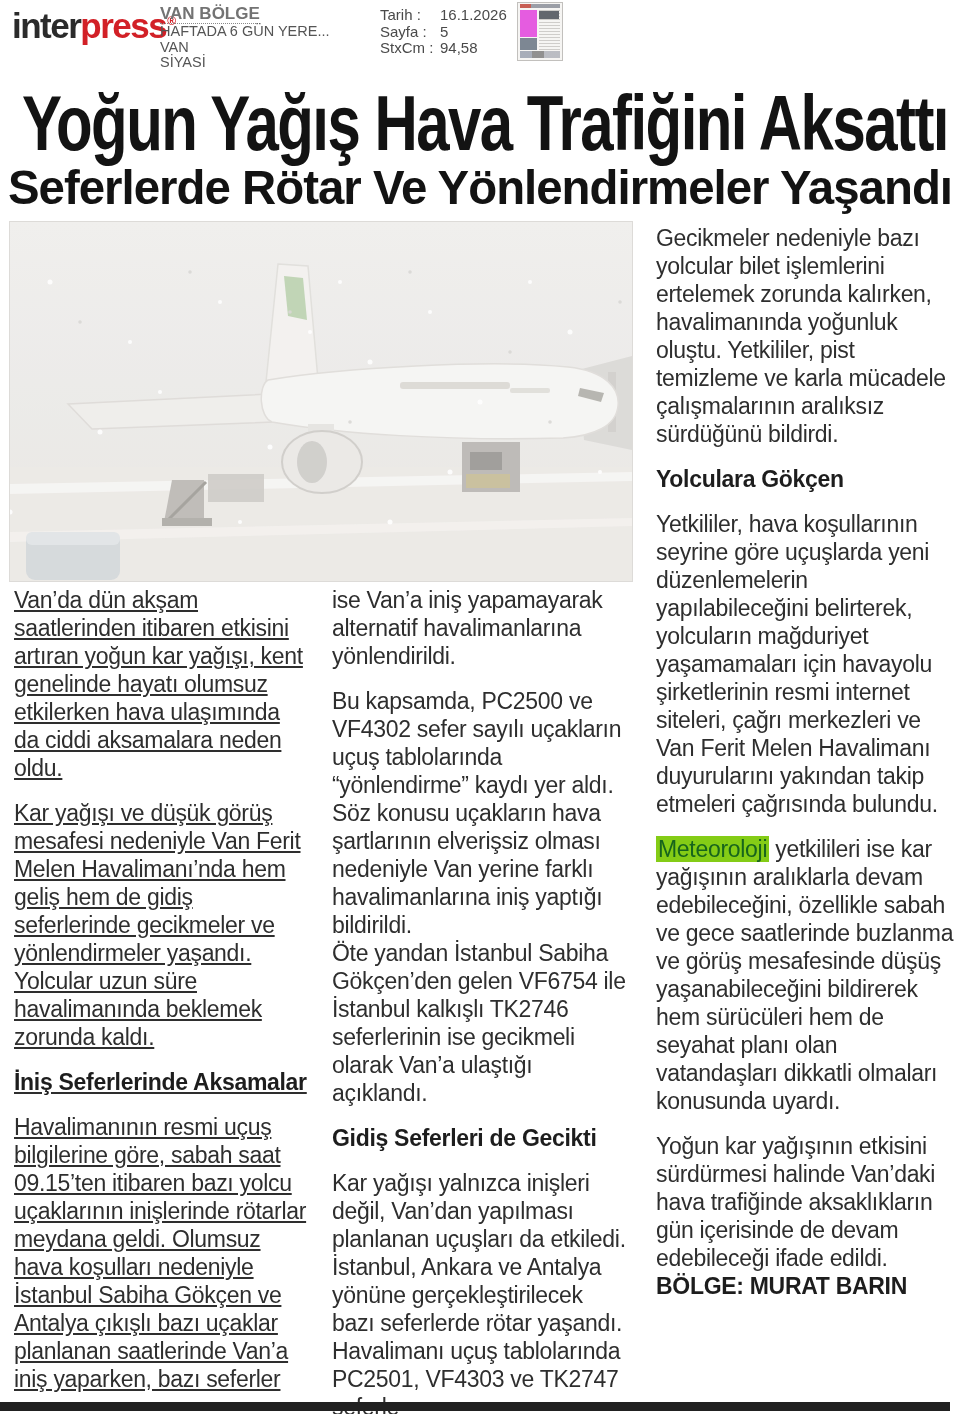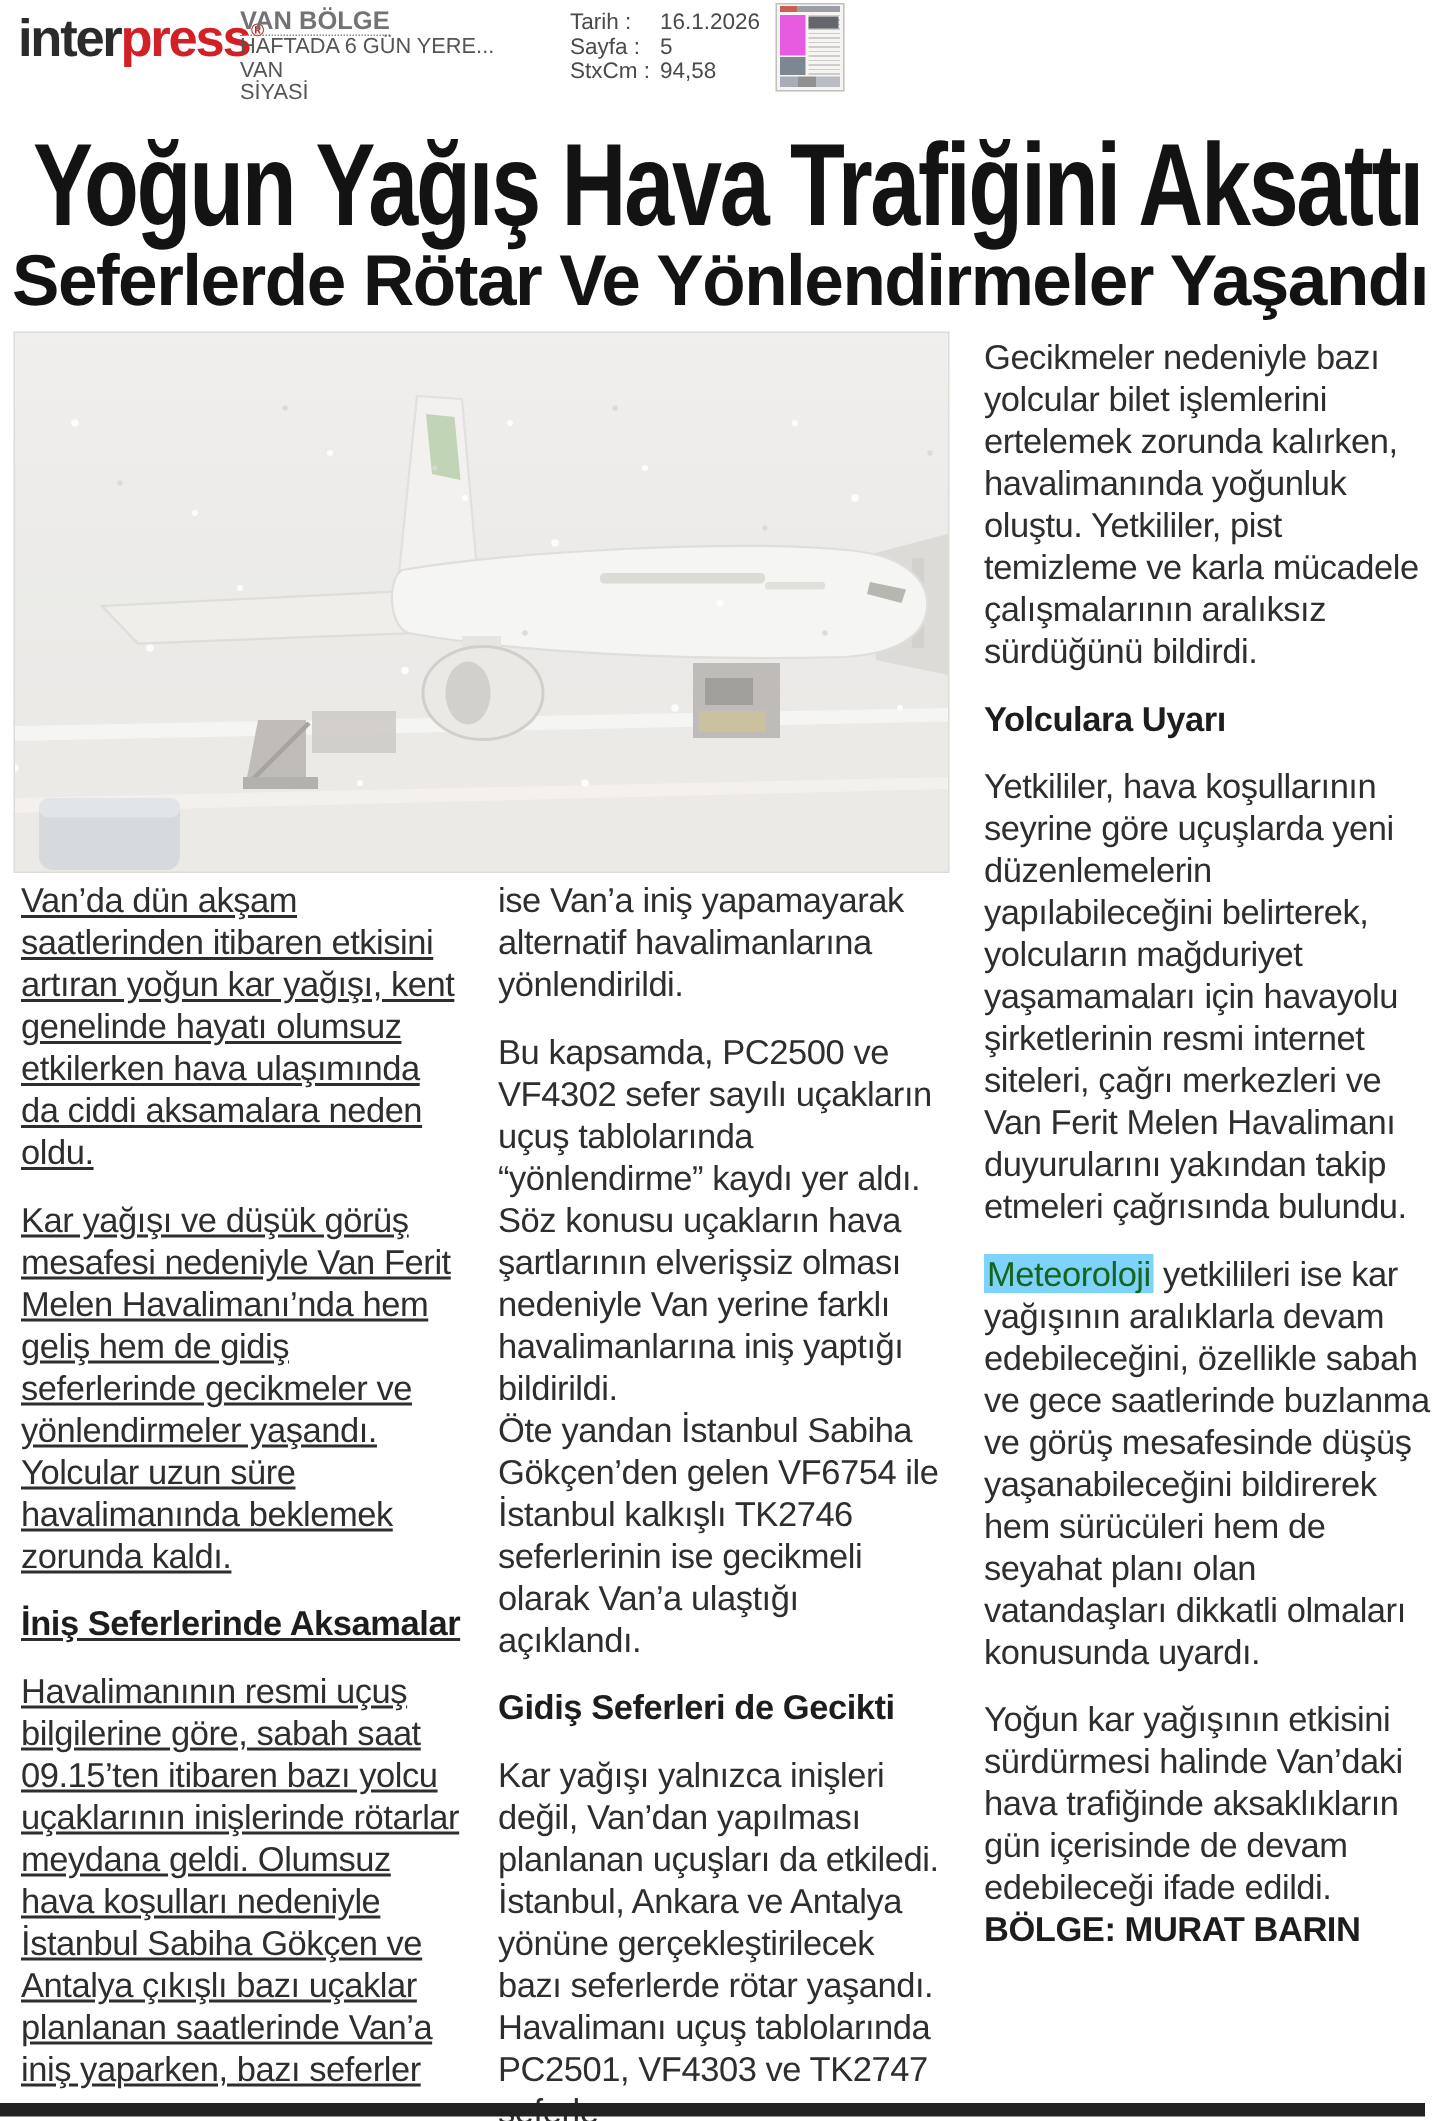--- a/index.html
+++ b/index.html
@@ -45,21 +45,21 @@
 
   
   .col { position:absolute; font-size:23px; line-height:28px; color:#2e2e2e; letter-spacing:-0.3px; }
   .col p { margin:0 0 17px 0; }
   .col p.tight { margin-bottom:0; }
   .col p.h { font-weight:bold; color:#1d1d1d; }
   .col1 { left:14px;  top:586px; width:294px;text-decoration:underline; }
   .col2 { left:332px; top:586px; width:296px; }
   .col3 { left:656px; top:224px; width:298px; }
 
-  .hl { background:#7dd3fc; color:#17641c; padding:0 2px; }
+  .hl { background:#84cc16; color:#17641c; padding:0 2px; }
 
   .bottom-bar { position:absolute; left:0; top:1402px; width:950px; height:9px; background:#212121; }
 </style>
 </head>
 <body>
 
 <div class="page">
 
   <div>
     <div class="logo">
@@ -191,21 +191,21 @@
     <p>ise Van’a iniş yapamayarak alternatif havalimanlarına yönlendirildi.</p>
     <p class="tight">Bu kapsamda, PC2500 ve VF4302 sefer sayılı uçakların uçuş tablolarında “yönlendirme” kaydı yer aldı.</p>
     <p class="tight">Söz konusu uçakların hava şartlarının elverişsiz olması nedeniyle Van yerine farklı havalimanlarına iniş yaptığı bildirildi.</p>
     <p>Öte yandan İstanbul Sabiha Gökçen’den gelen VF6754 ile İstanbul kalkışlı TK2746 seferlerinin ise gecikmeli olarak Van’a ulaştığı açıklandı.</p>
     <p class="h">Gidiş Seferleri de Gecikti</p>
     <p>Kar yağışı yalnızca inişleri değil, Van’dan yapılması planlanan uçuşları da etkiledi. İstanbul, Ankara ve Antalya yönüne gerçekleştirilecek bazı seferlerde rötar yaşandı. Havalimanı uçuş tablolarında PC2501, VF4303 ve TK2747 seferle-</p>
   </div>
 
   <div class="col col3">
     <p>Gecikmeler nedeniyle bazı yolcular bilet işlemlerini ertelemek zorunda kalırken, havalimanında yoğunluk oluştu. Yetkililer, pist temizleme ve karla mücadele çalışmalarının aralıksız sürdüğünü bildirdi.</p>
-    <p class="h">Yolculara Uyarı</p>
+    <p class="h">Yolculara Gökçen</p>
     <p>Yetkililer, hava koşullarının seyrine göre uçuşlarda yeni düzenlemelerin yapılabileceğini belirterek, yolcuların mağduriyet yaşamamaları için havayolu şirketlerinin resmi internet siteleri, çağrı merkezleri ve Van Ferit Melen Havalimanı duyurularını yakından takip etmeleri çağrısında bulundu.</p>
     <p><span class="hl">Meteoroloji</span><span> yetkilileri ise kar yağışının aralıklarla devam edebileceğini, özellikle sabah ve gece saatlerinde buzlanma ve görüş mesafesinde düşüş yaşanabileceğini bildirerek hem sürücüleri hem de seyahat planı olan vatandaşları dikkatli olmaları konusunda uyardı.</span></p>
     <p class="tight">Yoğun kar yağışının etkisini sürdürmesi halinde Van’daki hava trafiğinde aksaklıkların gün içerisinde de devam edebileceği ifade edildi.</p>
     <p class="h tight">BÖLGE: MURAT BARIN</p>
   </div>
 
   <div class="bottom-bar"></div>
 </div>
 
 </body></html>

